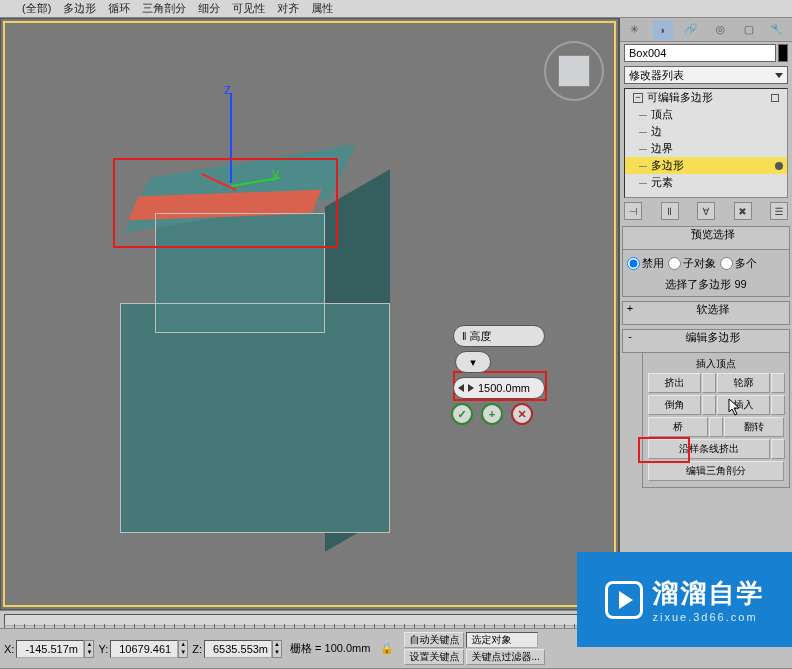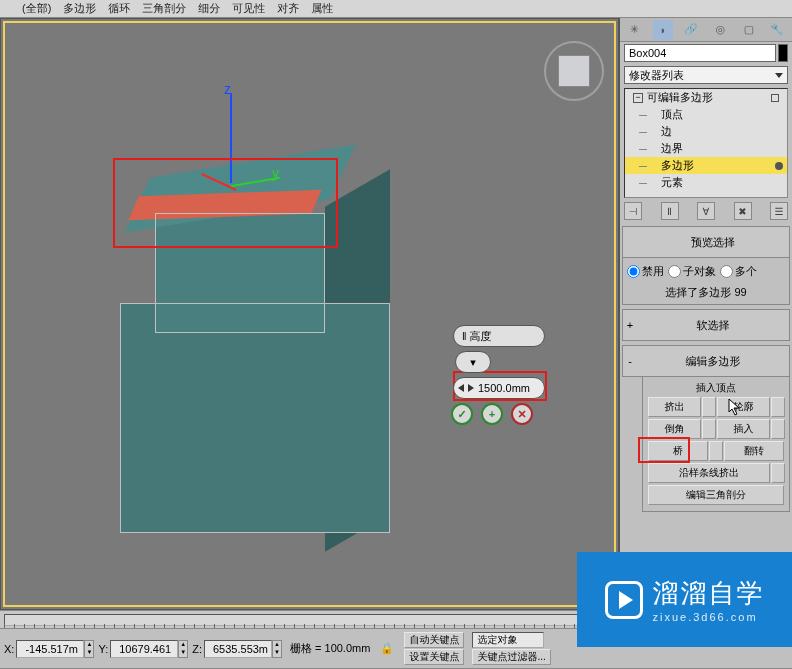--- a/index.html
+++ b/index.html
@@ -55,30 +55,30 @@
   .namefield input{ flex:1; height:18px; background:#fff; border:1px solid #666; padding:0 4px;}
   .namefield .color{ width:18px; height:18px; background:#000; border:1px solid #666; margin-left:2px;}
   
   .modlist{ margin:2px 4px; height:18px; background:#f2f2f2; border:1px solid #666; display:flex; align-items:center; padding:0 4px;}
   .modlist .tri{ margin-left:auto; width:0; height:0; border-left:4px solid transparent; border-right:4px solid transparent; border-top:5px solid #333;}
   
   .stack { margin:2px 4px; background:#e0e0e0; border:1px inset #888; height:110px; overflow:auto; }
   .stack .node{ padding:1px 4px 1px 8px; display:flex; align-items:center; }
   .stack .node.sel{ background:#f6df55; }
   .stack .node .box{ width:8px; height:8px; border:1px solid #555; display:inline-block; margin-right:4px;}
-  .stack .node.sub{ padding-left:36px; position:relative;}
+  .stack .node.sub{ padding-left:26px; position:relative;}
   .stack .node.sub:before{ content:""; position:absolute; left:14px; top:50%; width:8px; height:1px; background:#888;}
   .stack .node.sub .dot{ width:8px; height:8px; background:#555; border-radius:50%; margin-left:auto;}
   .stack .node.root .toggle{ width:10px; height:10px; border:1px solid #555; display:inline-flex; align-items:center; justify-content:center; margin-right:4px; font-size:9px; line-height:1;}
   .stack .node.root .box{ margin-left:auto;}
   
   .stacktools{ margin:2px 4px; display:flex; justify-content:space-between; background:#c0c0c0;}
   .stacktools span{ width:18px; height:18px; background:#d0d0d0; border:1px solid #888; display:flex; align-items:center; justify-content:center; font-size:10px; color:#444;}
   
-  .rollhead{ margin:4px 2px 0 2px; background:#c8c8c8; border:1px solid #888; display:flex; align-items:center; height:32px;}
+  .rollhead{ margin:4px 2px 0 2px; background:#c8c8c8; border:1px solid #888; display:flex; height:24px;}
   .rollhead .pm{ width:14px; text-align:center;}
   .rollhead .lbl{ flex:1; text-align:center;}
   
   .rollbody{ margin:0 2px; padding:4px; background:#c0c0c0; border:1px solid #888; border-top:none;}
   
   .prevsel{ font-size:10px; }
   .prevsel .row{ display:flex; align-items:center; gap:4px; margin:2px 0;}
   .prevsel .row label{ display:flex; align-items:center; gap:2px;}
   .prevsel .info{ text-align:center; margin-top:6px;}
   
@@ -99,30 +99,30 @@
   
   .statusbar{ height:40px; background:#c0c0c0; border-top:1px solid #888; display:flex; align-items:center; padding:0 2px; gap:2px; position:relative;}
   .coord{ display:flex; align-items:center; background:#c0c0c0;}
   .coord .lab{ padding:0 2px;}
   .coord .val{ width:68px; height:18px; background:#e8e8e8; border:1px inset #aaa; padding:0 8px; display:flex; align-items:center;}
   .coord .spin{ width:10px; height:18px; background:#d0d0d0; border:1px solid #888; display:flex; flex-direction:column;}
   .coord .spin div{ flex:1; font-size:6px; text-align:center;}
   .gridlab{ margin-left:6px;}
   .lockicon{ width:18px; height:18px; margin-left:6px; display:flex; align-items:center; justify-content:center; color:#555;}
   .kf-area{ margin-left:6px; display:flex; flex-direction:column; gap:1px;}
-  .kf-area .r{ display:flex; gap:8px;}
+  .kf-area .r{ display:flex; gap:2px;}
   .kf-btn{ height:16px; background:#d0d0d0; border:1px outset #e8e8e8; padding:0 4px; font-size:10px; display:flex; align-items:center;}
   .kf-field{ height:16px; background:#e8e8e8; border:1px inset #aaa; padding:0 4px; font-size:10px; display:flex; align-items:center; width:72px;}
   
   .statusbar2{ height:18px; background:#c0c0c0; border-top:1px solid #888; display:flex; align-items:center;}
   
   .watermark{ position:absolute; right:0; bottom:22px; width:215px; height:95px; background:#1780d0; display:flex; align-items:center; justify-content:center; gap:10px; color:#fff;}
   .watermark .play{ width:38px; height:38px; border:3px solid #fff; border-radius:8px; display:flex; align-items:center; justify-content:center;}
   .watermark .play div{ width:0; height:0; border-top:9px solid transparent; border-bottom:9px solid transparent; border-left:14px solid #fff; margin-left:4px;}
-  .watermark .txt .big{ font-size:26px; font-weight:normal; letter-spacing:2px;}
+  .watermark .txt .big{ font-size:26px; font-weight:bold; letter-spacing:2px;}
   .watermark .txt .small{ font-size:11px; letter-spacing:2px; opacity:.85;}
 </style>
 </head>
 <body>
 
 <div class="menubar">
   <span class="menuitem">(全部)</span>
   <span class="menuitem">多边形</span>
   <span class="menuitem">循环</span>
   <span class="menuitem">三角剖分</span>

